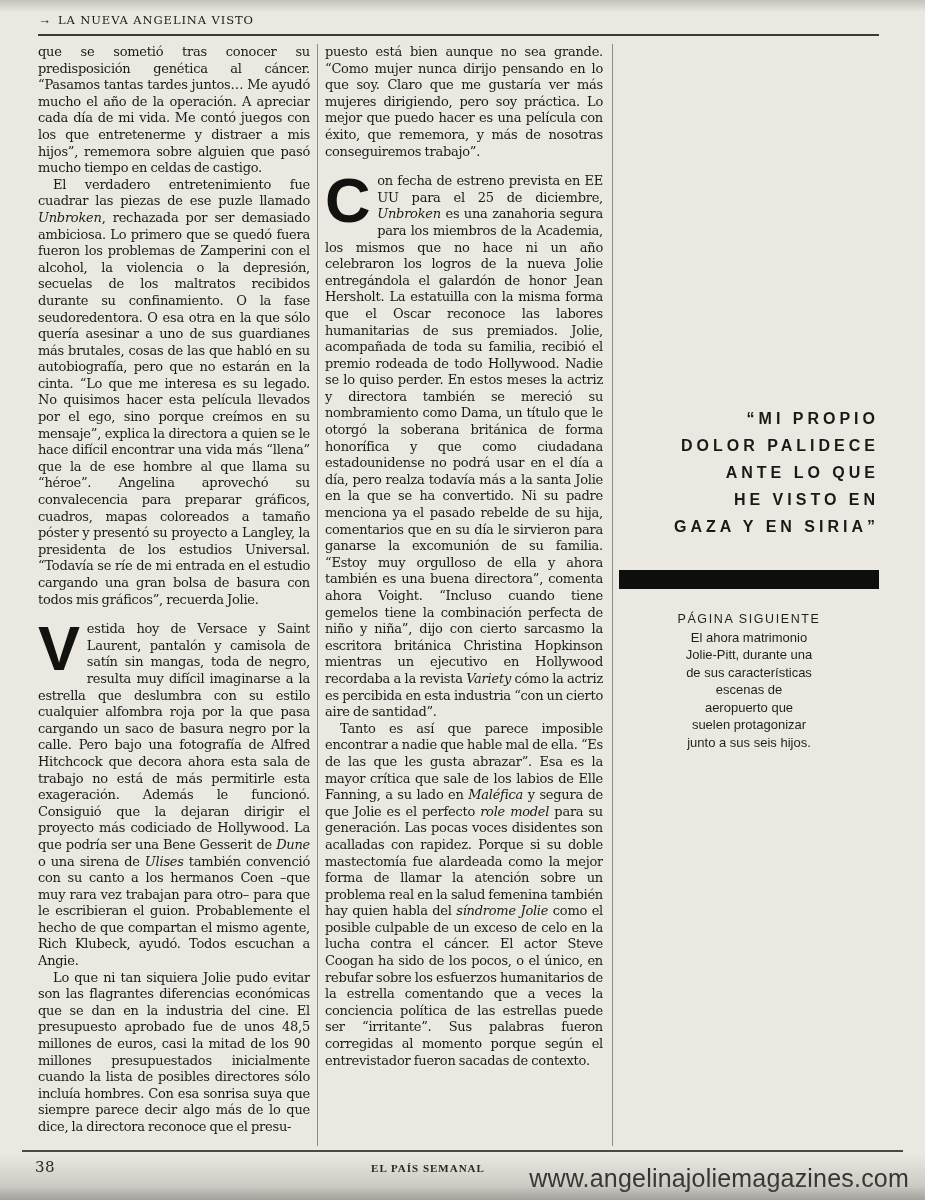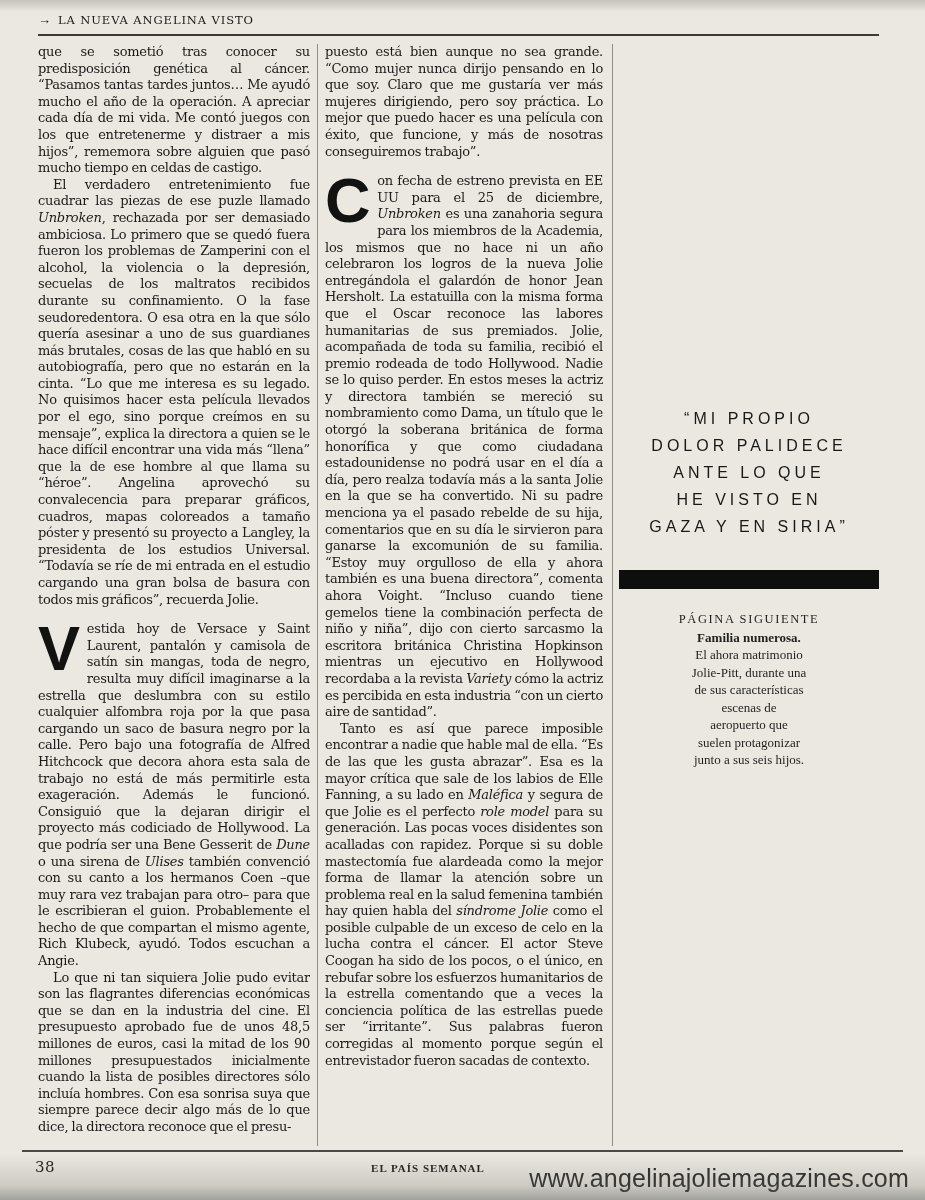--- a/index.html
+++ b/index.html
@@ -38,26 +38,26 @@
   .col p { margin:0; }
   .col p.indent { text-indent:15px; }
   .col p.section { margin-top:13px; }
   .dropcap {
     float:left; font-family:"Liberation Sans",sans-serif; font-weight:bold;
     font-size:63px; line-height:49px; margin:3px 7px 0 0; color:#121210;
   }
 
   .sidebar { width:260px; position:relative; }
   .pull-quote {
-    margin-top:361px; text-align:center; white-space:pre-line;
-    font-family:"Liberation Sans",sans-serif; font-weight:normal;
+    margin-top:361px; text-align:right; white-space:pre-line;
+    font-family:"Liberation Sans",sans-serif; font-weight:bold;
     font-size:16px; line-height:27px; letter-spacing:4px; color:#191918;
   }
   .quote-bar { margin-top:30px; height:19px; width:100%; background:#0e0e0c; }
-  .caption { margin-top:22px; text-align:center; font-family:Liberation Serif, serif;
+  .caption { margin-top:22px; text-align:center; font-family:Liberation Sans, sans-serif;
              font-size:13px; line-height:17.5px; color:#201f1d; }
   .caption-kicker { letter-spacing:1.6px; font-size:12.5px; }
   .caption-title { font-weight:bold; }
   .caption-body { white-space:pre-line; }
 
   .foot-rule { position:absolute; left:22px; top:1150px; width:881px; border-top:2px solid #4a4945; }
   .page-number { position:absolute; left:35px; top:1158px; font-size:15px; letter-spacing:.5px; }
   .magazine-name { position:absolute; left:0; top:1162px; width:856px; text-align:center;
                    font-family:"Liberation Serif",serif; font-weight:bold; font-size:11px; letter-spacing:1px; }
   .watermark { position:absolute; right:16px; top:1164px;
@@ -83,39 +83,38 @@
       <p class="indent">El verdadero entretenimiento fue cuadrar las piezas de ese puzle llamado <i>Unbroken</i>, rechazada por ser demasiado ambiciosa. Lo primero que se quedó fuera fueron los problemas de Zamperini con el alcohol, la violencia o la depresión, secuelas de los maltratos recibidos durante su confinamiento. O la fase seudoredentora. O esa otra en la que sólo quería asesinar a uno de sus guardianes más brutales, cosas de las que habló en su autobiografía, pero que no estarán en la cinta. “Lo que me interesa es su legado. No quisimos hacer esta película llevados por el ego, sino porque creímos en su mensaje”, explica la directora a quien se le hace difícil encontrar una vida más “llena” que la de ese hombre al que llama su “héroe”. Angelina aprovechó su convalecencia para preparar gráficos, cuadros, mapas coloreados a tamaño póster y presentó su proyecto a Langley, la presidenta de los estudios Universal. “Todavía se ríe de mi entrada en el estudio cargando una gran bolsa de basura con todos mis gráficos”, recuerda Jolie.</p>
       <p class="section">
         <span class="dropcap">V</span><span>estida hoy de Versace y Saint Laurent, pantalón y camisola de satín sin mangas, toda de negro, resulta muy difícil imaginarse a la estrella que deslumbra con su estilo cualquier alfombra roja por la que pasa cargando un saco de basura negro por la calle. Pero bajo una fotografía de Alfred Hitchcock que decora ahora esta sala de trabajo no está de más permitirle esta exageración. Además le funcionó. Consiguió que la dejaran dirigir el proyecto más codiciado de Hollywood. La que podría ser una Bene Gesserit de <i>Dune</i> o una sirena de <i>Ulises</i> también convenció con su canto a los hermanos Coen –que muy rara vez trabajan para otro– para que le escribieran el guion. Probablemente el hecho de que compartan el mismo agente, Rich Klubeck, ayudó. Todos escuchan a Angie.</span>
       </p>
       <p class="indent">Lo que ni tan siquiera Jolie pudo evitar son las flagrantes diferencias económicas que se dan en la industria del cine. El presupuesto aprobado fue de unos 48,5 millones de euros, casi la mitad de los 90 millones presupuestados inicialmente cuando la lista de posibles directores sólo incluía hombres. Con esa sonrisa suya que siempre parece decir algo más de lo que dice, la directora reconoce que el presu-</p>
     </div>
 
     <div class="vdivider vd-1"></div>
 
     <div class="col col-2">
-      <p>puesto está bien aunque no sea grande. “Como mujer nunca dirijo pensando en lo que soy. Claro que me gustaría ver más mujeres dirigiendo, pero soy práctica. Lo mejor que puedo hacer es una película con éxito, que funcione, y más de nosotras conseguiremos trabajo”.</p>
+      <p>puesto está bien aunque no sea grande. “Como mujer nunca dirijo pensando en lo que soy. Claro que me gustaría ver más mujeres dirigiendo, pero soy práctica. Lo mejor que puedo hacer es una película con éxito, que rememora, y más de nosotras conseguiremos trabajo”.</p>
       <p class="section">
         <span class="dropcap">C</span><span>on fecha de estreno prevista en EE UU para el 25 de diciembre, <i>Unbroken</i> es una zanahoria segura para los miembros de la Academia, los mismos que no hace ni un año celebraron los logros de la nueva Jolie entregándola el galardón de honor Jean Hersholt. La estatuilla con la misma forma que el Oscar reconoce las labores humanitarias de sus premiados. Jolie, acompañada de toda su familia, recibió el premio rodeada de todo Hollywood. Nadie se lo quiso perder. En estos meses la actriz y directora también se mereció su nombramiento como Dama, un título que le otorgó la soberana británica de forma honorífica y que como ciudadana estadounidense no podrá usar en el día a día, pero realza todavía más a la santa Jolie en la que se ha convertido. Ni su padre menciona ya el pasado rebelde de su hija, comentarios que en su día le sirvieron para ganarse la excomunión de su familia. “Estoy muy orgulloso de ella y ahora también es una buena directora”, comenta ahora Voight. “Incluso cuando tiene gemelos tiene la combinación perfecta de niño y niña”, dijo con cierto sarcasmo la escritora británica Christina Hopkinson mientras un ejecutivo en Hollywood recordaba a la revista <i>Variety</i> cómo la actriz es percibida en esta industria “con un cierto aire de santidad”.</span>
       </p>
       <p class="indent">Tanto es así que parece imposible encontrar a nadie que hable mal de ella. “Es de las que les gusta abrazar”. Esa es la mayor crítica que sale de los labios de Elle Fanning, a su lado en <i>Maléfica</i> y segura de que Jolie es el perfecto <i>role model</i> para su generación. Las pocas voces disidentes son acalladas con rapidez. Porque si su doble mastectomía fue alardeada como la mejor forma de llamar la atención sobre un problema real en la salud femenina también hay quien habla del <i>síndrome Jolie</i> como el posible culpable de un exceso de celo en la lucha contra el cáncer. El actor Steve Coogan ha sido de los pocos, o el único, en rebufar sobre los esfuerzos humanitarios de la estrella comentando que a veces la conciencia política de las estrellas puede ser “irritante”. Sus palabras fueron corregidas al momento porque según el entrevistador fueron sacadas de contexto.</p>
     </div>
 
     <div class="vdivider vd-2"></div>
 
     <div class="sidebar">
       <div class="pull-quote">“MI PROPIO
 DOLOR PALIDECE
 ANTE LO QUE
 HE VISTO EN
 GAZA Y EN SIRIA”</div>
       <div class="quote-bar"></div>
       <div class="caption">
         <div class="caption-kicker">PÁGINA SIGUIENTE</div>
-        <div class="caption-title">Familia numerosa.</div>
         <div class="caption-body">El ahora matrimonio
 Jolie-Pitt, durante una
 de sus características
 escenas de
 aeropuerto que
 suelen protagonizar
 junto a sus seis hijos.</div>
       </div>
     </div>
 

